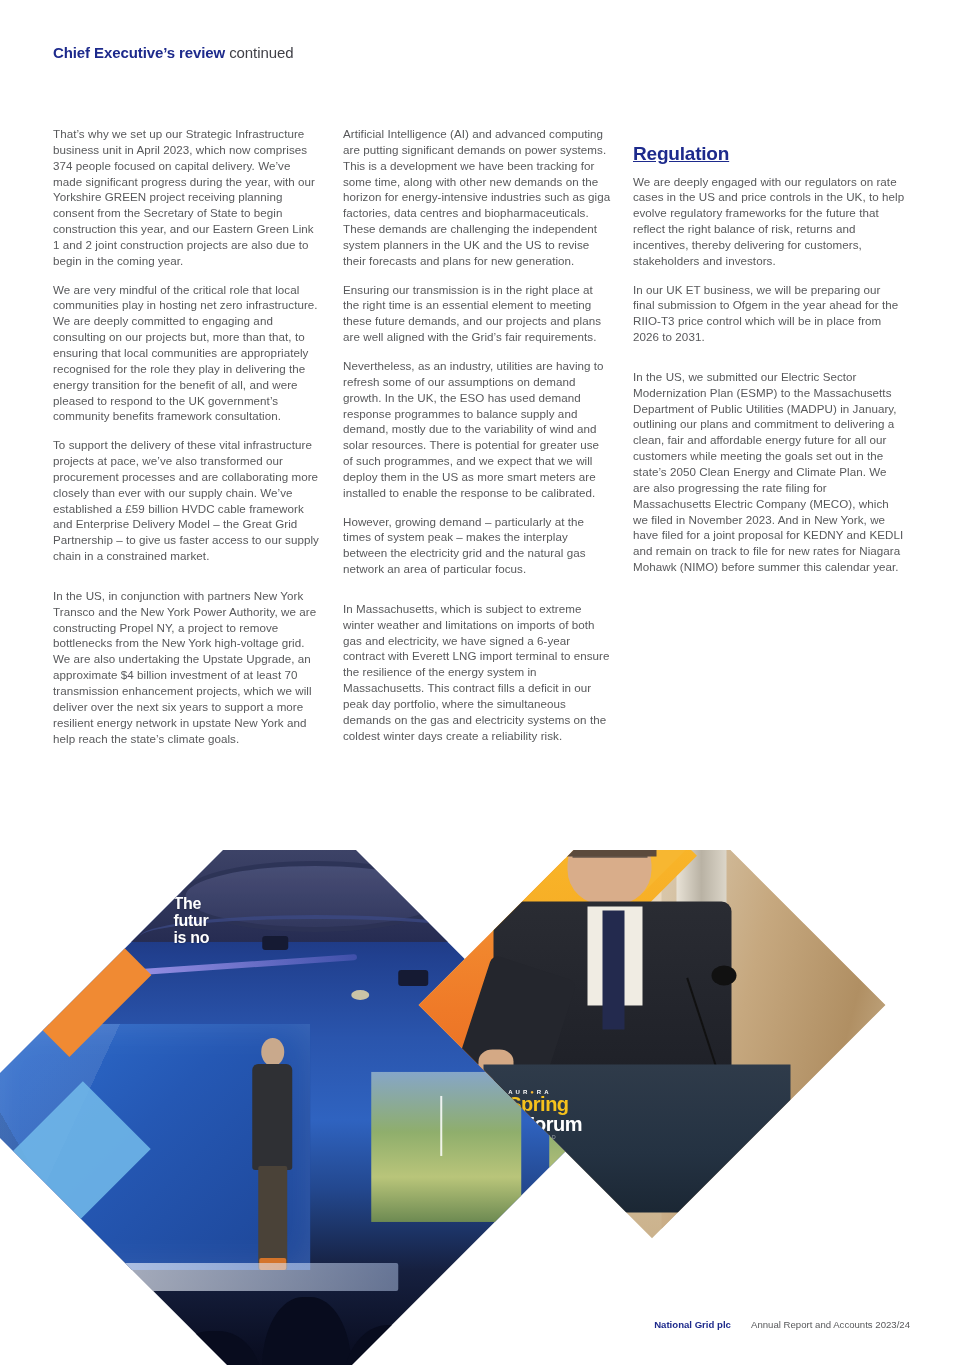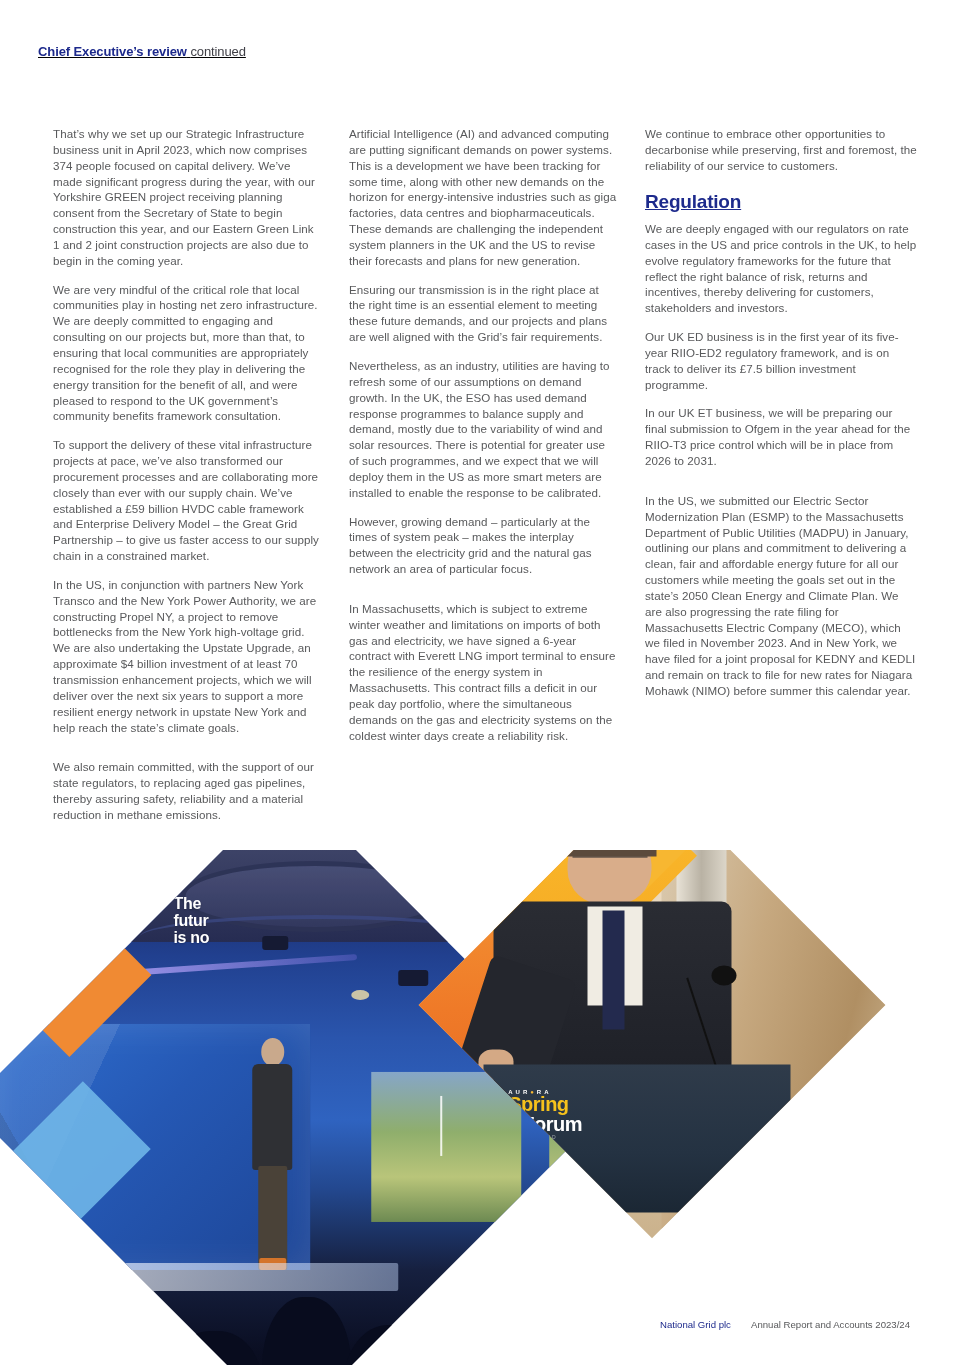--- a/index.html
+++ b/index.html
@@ -12,44 +12,43 @@
     width: 965px;
     height: 1365px;
     background: #ffffff;
     overflow: hidden;
     font-family: "Liberation Sans", sans-serif;
   }
 
   
   .page-header {
     position: absolute;
-    left: 38px;
+    left: 53px;
     top: 44px;
-    font-size: 13px;
+    font-size: 15px;
     letter-spacing: -0.1px;
     white-space: nowrap;
-    text-decoration: underline;
   }
   .page-header .h-main {
     color: #1d2a8c;
     font-weight: bold;
   }
   .page-header .h-cont {
     color: #3f3f46;
     font-weight: normal;
   }
 
   
   .columns {
     position: absolute;
     left: 53px;
     top: 126px;
     width: 840px;
     display: flex;
-    gap: 28px;
+    gap: 22px;
   }
   .col {
     width: 268px;
     flex: 0 0 268px;
   }
   .col.col3 { width: 272px; flex: 0 0 272px; }
 
   p.body {
     margin: 0 0 13px 0;
     font-size: 11.6px;
@@ -390,21 +389,21 @@
   .footer-meta {
     position: absolute;
     right: 55px;
     top: 1319px;
     font-size: 9.6px;
     white-space: nowrap;
     z-index: 5;
   }
   .footer-meta .company {
     color: #1d2a8c;
-    font-weight: normal;
+    font-weight: bold;
     margin-right: 18px;
   }
   .footer-meta .report {
     color: #58595b;
   }
 </style>
 </head>
 <body>
 
 <div class="page">
@@ -414,36 +413,33 @@
     <span class="h-cont">continued</span>
   </div>
 
   <div class="columns">
 
     <div class="col col1">
       <p class="body">That’s why we set up our Strategic Infrastructure business unit in April 2023, which now comprises 374 people focused on capital delivery. We’ve made significant progress during the year, with our Yorkshire GREEN project receiving planning consent from the Secretary of State to begin construction this year, and our Eastern Green Link 1 and 2 joint construction projects are also due to begin in the coming year.</p>
       <p class="body">We are very mindful of the critical role that local communities play in hosting net zero infrastructure. We are deeply committed to engaging and consulting on our projects but, more than that, to ensuring that local communities are appropriately recognised for the role they play in delivering the energy transition for the benefit of all, and were pleased to respond to the UK government’s community benefits framework consultation.</p>
       <p class="body">To support the delivery of these vital infrastructure projects at pace, we’ve also transformed our procurement processes and are collaborating more closely than ever with our supply chain. We’ve established a £59 billion HVDC cable framework and Enterprise Delivery Model – the Great Grid Partnership – to give us faster access to our supply chain in a constrained market.</p>
       <p class="body">In the US, in conjunction with partners New York Transco and the New York Power Authority, we are constructing Propel NY, a project to remove bottlenecks from the New York high-voltage grid. We are also undertaking the Upstate Upgrade, an approximate $4 billion investment of at least 70 transmission enhancement projects, which we will deliver over the next six years to support a more resilient energy network in upstate New York and help reach the state’s climate goals.</p>
-      <p class="body">We also remain committed, with the support of our state regulators, to replacing aged gas pipelines, thereby assuring safety, reliability and a material reduction in methane emissions.</p>
     </div>
 
     <div class="col col2">
       <p class="body">Artificial Intelligence (AI) and advanced computing are putting significant demands on power systems. This is a development we have been tracking for some time, along with other new demands on the horizon for energy-intensive industries such as giga factories, data centres and biopharmaceuticals. These demands are challenging the independent system planners in the UK and the US to revise their forecasts and plans for new generation.</p>
       <p class="body">Ensuring our transmission is in the right place at the right time is an essential element to meeting these future demands, and our projects and plans are well aligned with the Grid’s fair requirements.</p>
       <p class="body">Nevertheless, as an industry, utilities are having to refresh some of our assumptions on demand growth. In the UK, the ESO has used demand response programmes to balance supply and demand, mostly due to the variability of wind and solar resources. There is potential for greater use of such programmes, and we expect that we will deploy them in the US as more smart meters are installed to enable the response to be calibrated.</p>
       <p class="body">However, growing demand – particularly at the times of system peak – makes the interplay between the electricity grid and the natural gas network an area of particular focus.</p>
       <p class="body">In Massachusetts, which is subject to extreme winter weather and limitations on imports of both gas and electricity, we have signed a 6-year contract with Everett LNG import terminal to ensure the resilience of the energy system in Massachusetts. This contract fills a deficit in our peak day portfolio, where the simultaneous demands on the gas and electricity systems on the coldest winter days create a reliability risk.</p>
     </div>
 
     <div class="col col3">
-      <p class="body">We continue to embrace other opportunities to decarbonise while preserving, first and foremost, the reliability of our service to customers.</p>
       <h2 class="sec spaced">Regulation</h2>
       <p class="body">We are deeply engaged with our regulators on rate cases in the US and price controls in the UK, to help evolve regulatory frameworks for the future that reflect the right balance of risk, returns and incentives, thereby delivering for customers, stakeholders and investors.</p>
-      <p class="body">Our UK ED business is in the first year of its five-year RIIO-ED2 regulatory framework, and is on track to deliver its £7.5 billion investment programme.</p>
       <p class="body">In our UK ET business, we will be preparing our final submission to Ofgem in the year ahead for the RIIO-T3 price control which will be in place from 2026 to 2031.</p>
       <p class="body">In the US, we submitted our Electric Sector Modernization Plan (ESMP) to the Massachusetts Department of Public Utilities (MADPU) in January, outlining our plans and commitment to delivering a clean, fair and affordable energy future for all our customers while meeting the goals set out in the state’s 2050 Clean Energy and Climate Plan. We are also progressing the rate filing for Massachusetts Electric Company (MECO), which we filed in November 2023. And in New York, we have filed for a joint proposal for KEDNY and KEDLI and remain on track to file for new rates for Niagara Mohawk (NIMO) before summer this calendar year.</p>
     </div>
   </div>
 
   <div class="collage">
 
     <div class="diamond d-stage">
       <div class="inner">
         <div class="stage-scene">

